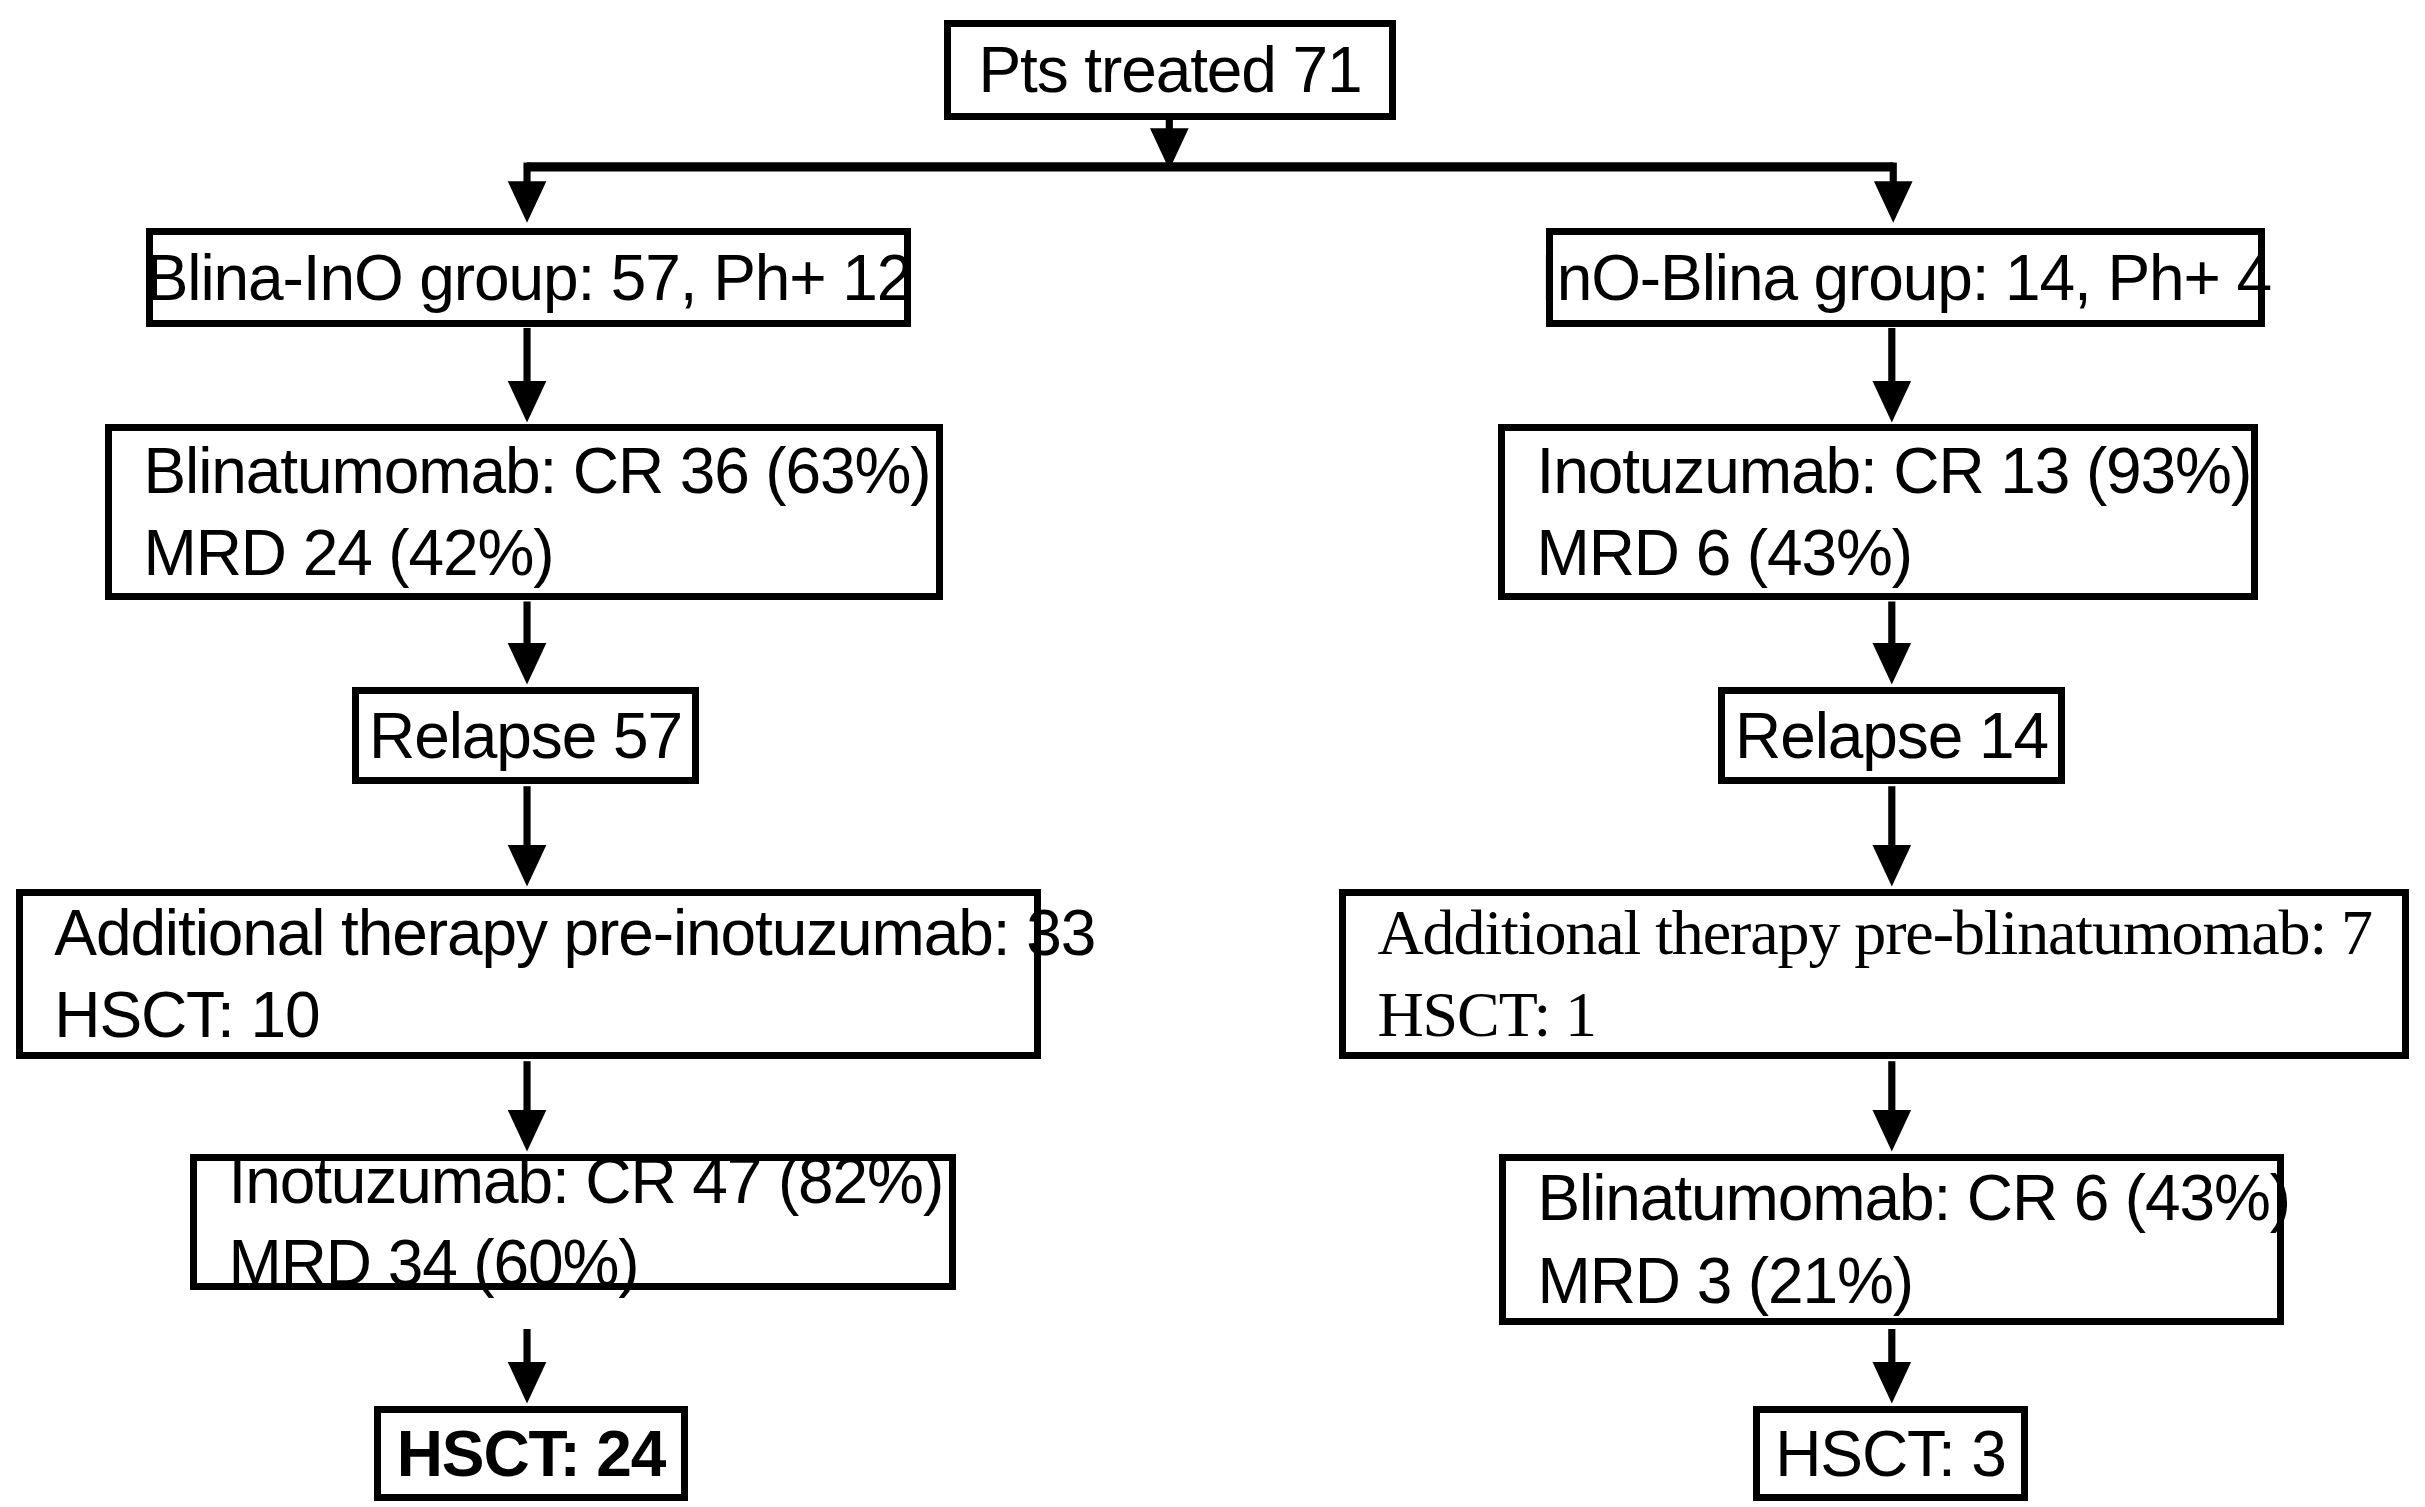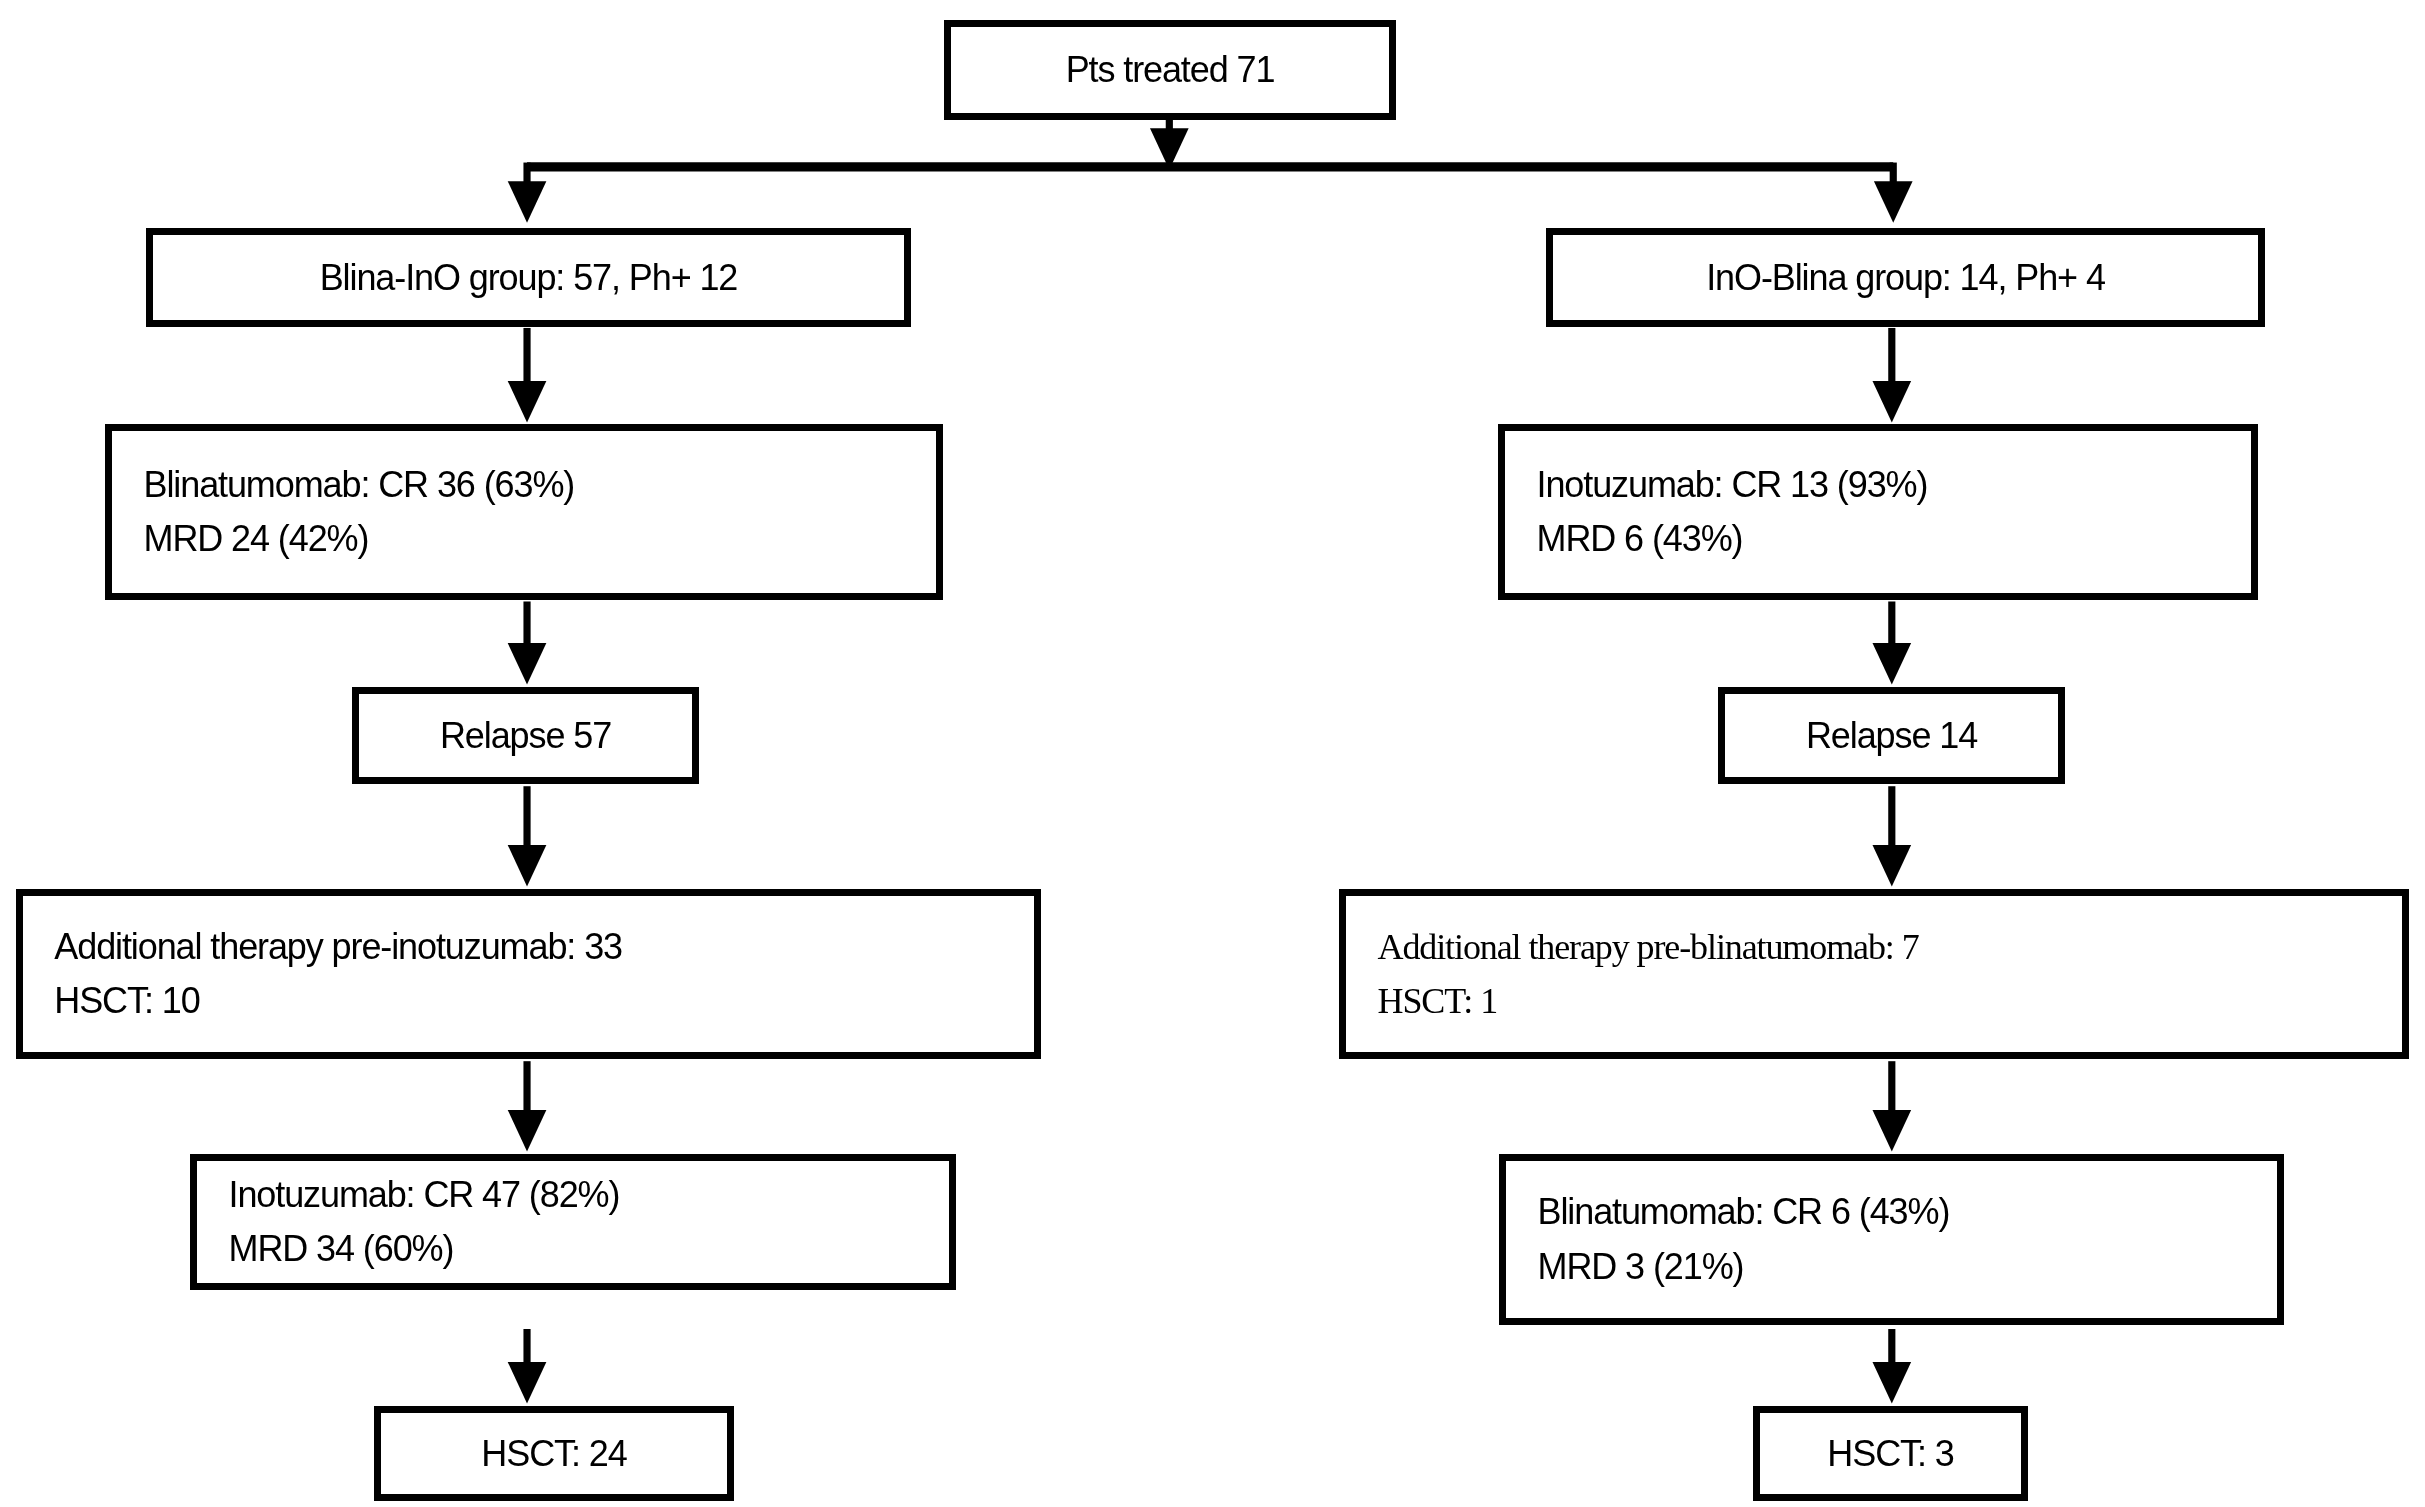--- a/index.html
+++ b/index.html
@@ -13,21 +13,21 @@
   }
   svg.arrows{position:absolute;left:0;top:0;width:2426px;height:1508px;}
   .box{
     position:absolute;
     box-sizing:border-box;
     border:7.9px solid #000000;
     background:#ffffff;
     display:flex;
     align-items:center;
     justify-content:center;
-    font-size:36px;
+    font-size:64px;
     letter-spacing:-1.1px;
     line-height:1.0;
     white-space:nowrap;
     text-align:center;
   }
   .box.two{
     flex-direction:column;
     align-items:flex-start;
     justify-content:center;
     padding-left:31.5px;
@@ -41,21 +41,21 @@
   .b-group-l   {left:146px;  top:228px;  width:765px; height:99px;}
   .b-group-r   {left:1546px; top:228px;  width:719px; height:99px;}
   .b-step1-l   {left:105px;  top:424px;  width:838px; height:176px;}
   .b-step1-r   {left:1498px; top:424px;  width:760px; height:176px;}
   .b-relapse-l {left:352px;  top:687px;  width:347px;  height:97px;}
   .b-relapse-r {left:1718px; top:687px;  width:347px;  height:97px;}
   .b-add-l     {left:15.8px;   top:889px; width:1025px; height:170px; padding-left:21.5px;}
   .b-add-r     {left:1339px; top:889px; width:1070px; height:170px; padding-left:21.5px;font-family:Liberation Serif, serif;}
   .b-step2-l   {left:149px;  top:1154px; width:766px; height:136px;margin-left:41px;}
   .b-step2-r   {left:1499px; top:1154px; width:785px; height:171px;}
-  .b-hsct-l    {left:374px;  top:1406px; width:360px;  height:95px;}
+  .b-hsct-l    {left:374px;  top:1406px; width:314px;  height:95px;font-weight:bold;}
   .b-hsct-r    {left:1753px; top:1406px; width:275px;  height:95px;}
 </style>
 </head>
 <body>
 
 <div class="canvas">
 
   <svg class="arrows" viewBox="0 0 3388 2106" fill="#000000" stroke="#000000">
 
     <g>

